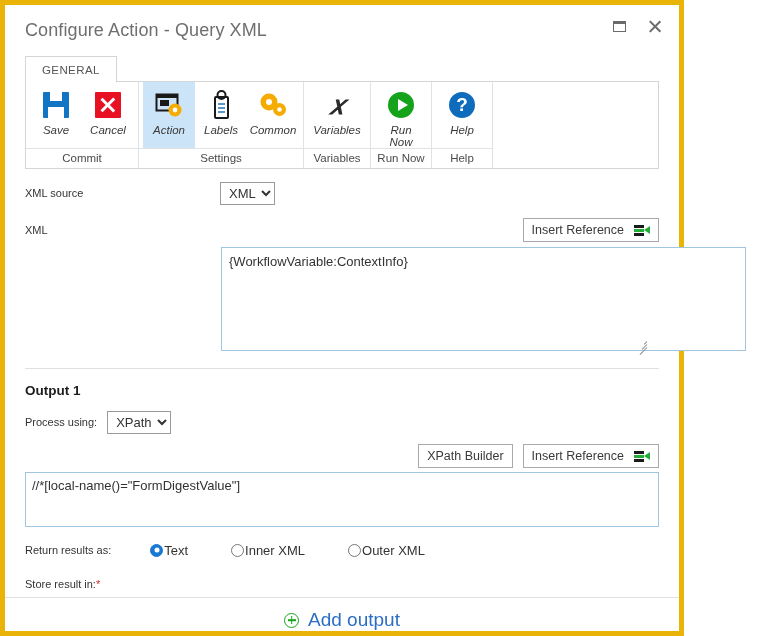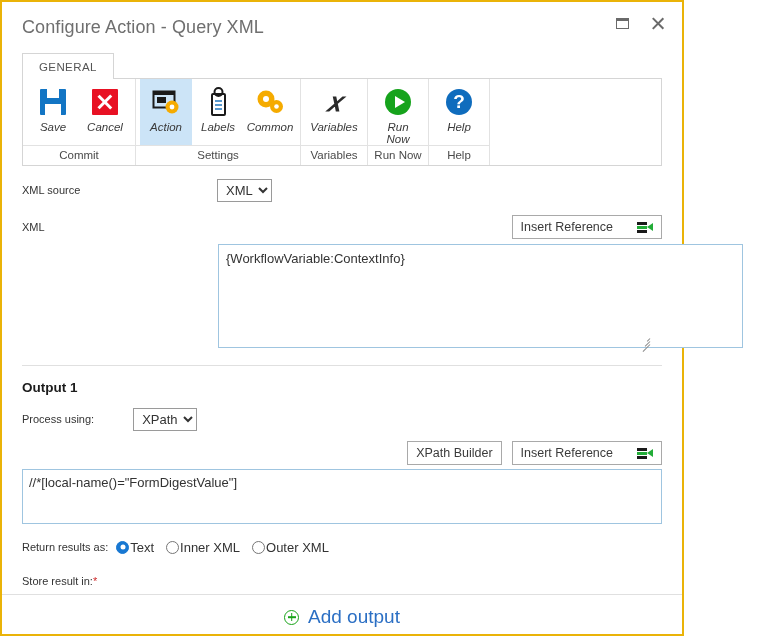--- a/index.html
+++ b/index.html
@@ -14,21 +14,21 @@
     font-size: 13px;
     color: #333333;
     overflow: hidden;
   }
 
   .window {
     position: relative;
     width: 684px;
     height: 636px;
     box-sizing: border-box;
-    border: 2px solid #eab308;
+    border: 5px solid #eab308;
     background: #ffffff;
   }
 
   
   .titlebar {
     position: relative;
     height: 50px;
     box-sizing: border-box;
     display: flex;
     align-items: center;
@@ -272,21 +272,21 @@
   .btn {
     font-family: "Liberation Sans", sans-serif;
     font-size: 12.5px;
     color: #3a3a3a;
     background: #ffffff;
     border: 1px solid #a9a9a9;
     height: 24px;
     padding: 0 8px;
     display: inline-flex;
     align-items: center;
-    gap: 24px;
+    gap: 10px;
     cursor: pointer;
     box-sizing: border-box;
   }
   .ins-ref-icon {
     position: relative;
     width: 16px;
     height: 12px;
     display: inline-block;
   }
   .ins-ref-icon i {
@@ -351,21 +351,20 @@
   .section-title {
     font-size: 13.5px;
     font-weight: bold;
     color: #1c1c1c;
     margin-top: 14px;
   }
 
   .process-row {
     height: 36px;
     margin-top: 6px;
-    gap: 29px;
   }
   .process-row .lbl-text { margin-right: 10px; }
 
   .xpath-btn-row {
     display: flex;
     justify-content: flex-end;
     gap: 10px;
     margin-top: 4px;
   }
 
@@ -380,20 +379,21 @@
     font-size: 13px;
     color: #333;
     resize: none;
     outline: none;
     background: #ffffff;
   }
 
   .radio-row {
     margin-top: 9px;
     height: 22px;
+    gap: 31px;
   }
   .radio-row .lbl-text { margin-right: 8px; }
   .radio-opt {
     display: inline-flex;
     align-items: center;
     margin-right: 12px;
     cursor: pointer;
     font-size: 13px;
     color: #333;
   }

